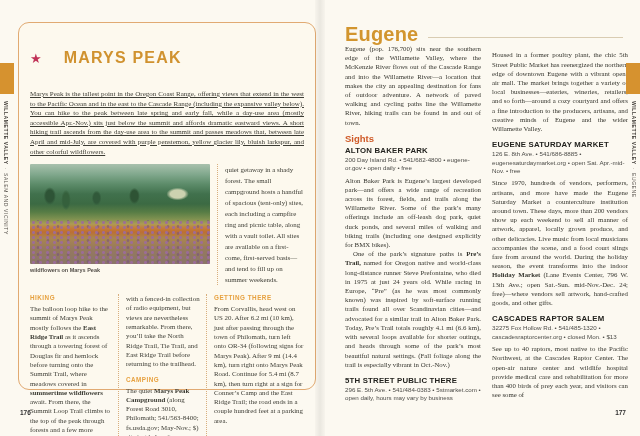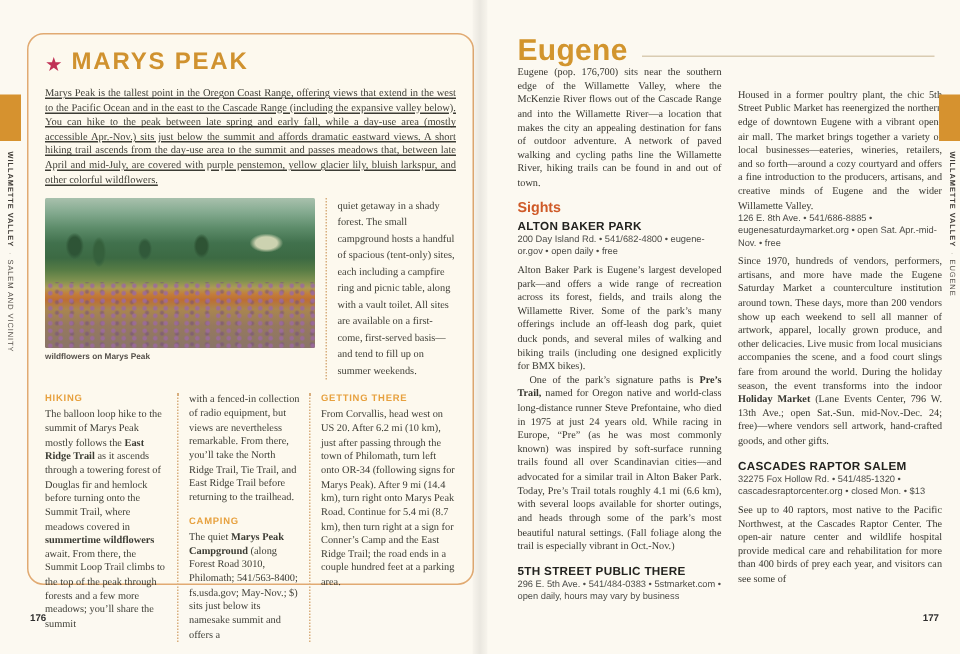--- a/index.html
+++ b/index.html
@@ -18,21 +18,21 @@
   .spine-text.left{left:3px;}
   .spine-text.right{right:3px;}
   .spine-text b{font-weight:bold;color:#403c37;}
   .spine-dot{margin:3px 0;color:#8a8378;}
 
   
   .feature-box{position:absolute;left:18px;top:22px;width:298px;height:368px;box-sizing:border-box;
                background:#fdf9ee;border:1px solid #e1aa72;border-radius:11px;padding:10px 11px;}
   .feature-title-row{display:flex;align-items:center;gap:6px;}
   .star{color:#c03156;font-size:13px;line-height:13px;}
-  .feature-title{margin:0;font:800 16px/18px "Liberation Sans",sans-serif;color:#d0922f;letter-spacing:1.2px;}
+  .feature-title{margin:16px;font:800 16px/18px "Liberation Sans",sans-serif;color:#d0922f;letter-spacing:1.2px;}
   .intro{margin:7px 0 0;font:7px/9.6px "Liberation Serif",serif;text-align:justify;color:#3c3c34;text-decoration:underline;}
 
   .photo-row{display:flex;margin-top:7px;}
   .photo-wrap{width:180px;flex:none;}
   .photo{height:100px;position:relative;overflow:hidden;border-radius:1px;
     background:
       radial-gradient(16px 9px at 82% 30%, #ccd2b0 0 45%, transparent 70%),
       radial-gradient(9px 13px at 11% 32%, #2e5436 0 45%, transparent 68%),
       radial-gradient(7px 15px at 20% 36%, #35603c 0 45%, transparent 68%),
       radial-gradient(8px 12px at 58% 32%, #2e5334 0 45%, transparent 68%),
@@ -135,20 +135,21 @@
       <p class="body">Alton Baker Park is Eugene’s largest developed park—and offers a wide range of recreation across its forest, fields, and trails along the Willamette River. Some of the park’s many offerings include an off-leash dog park, quiet duck ponds, and several miles of walking and biking trails (including one designed explicitly for BMX bikes).</p>
       <p class="body indent"><span>One of the park’s signature paths is </span><b class="inline">Pre’s Trail,</b><span> named for Oregon native and world-class long-distance runner Steve Prefontaine, who died in 1975 at just 24 years old. While racing in Europe, “Pre” (as he was most commonly known) was inspired by soft-surface running trails found all over Scandinavian cities—and advocated for a similar trail in Alton Baker Park. Today, Pre’s Trail totals roughly 4.1 mi (6.6 km), with several loops available for shorter outings, and heads through some of the park’s most beautiful natural settings. (Fall foliage along the trail is especially vibrant in Oct.-Nov.)</span></p>
 
       <div class="ltitle">5TH STREET PUBLIC THERE</div>
       <div class="details">296 E. 5th Ave. • 541/484-0383 • 5stmarket.com • open daily, hours may vary by business</div>
     </div>
 
     <div class="rcol">
       <p class="body">Housed in a former poultry plant, the chic 5th Street Public Market has reenergized the northern edge of downtown Eugene with a vibrant open-air mall. The market brings together a variety of local businesses—eateries, wineries, retailers, and so forth—around a cozy courtyard and offers a fine introduction to the producers, artisans, and creative minds of Eugene and the wider Willamette Valley.</p>
 
+      <div class="ltitle">EUGENE SATURDAY MARKET</div>
       <div class="details">126 E. 8th Ave. • 541/686-8885 • eugenesaturdaymarket.org • open Sat. Apr.-mid-Nov. • free</div>
       <p class="body"><span>Since 1970, hundreds of vendors, performers, artisans, and more have made the Eugene Saturday Market a counterculture institution around town. These days, more than 200 vendors show up each weekend to sell all manner of artwork, apparel, locally grown produce, and other delicacies. Live music from local musicians accompanies the scene, and a food court slings fare from around the world. During the holiday season, the event transforms into the indoor </span><b class="inline">Holiday Market</b><span> (Lane Events Center, 796 W. 13th Ave.; open Sat.-Sun. mid-Nov.-Dec. 24; free)—where vendors sell artwork, hand-crafted goods, and other gifts.</span></p>
 
       <div class="ltitle">CASCADES RAPTOR SALEM</div>
       <div class="details">32275 Fox Hollow Rd. • 541/485-1320 • cascadesraptorcenter.org • closed Mon. • $13</div>
       <p class="body">See up to 40 raptors, most native to the Pacific Northwest, at the Cascades Raptor Center. The open-air nature center and wildlife hospital provide medical care and rehabilitation for more than 400 birds of prey each year, and visitors can see some of</p>
     </div>
   </div>
 
   <div class="chapter-block right"></div>

